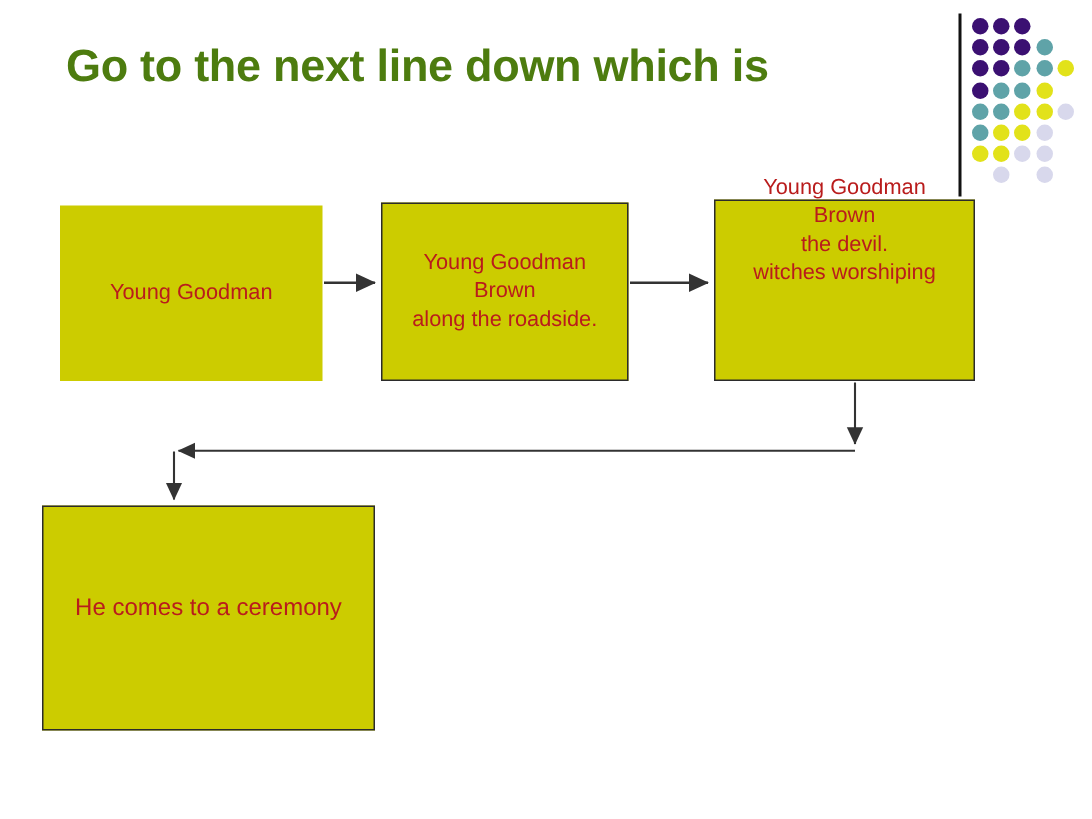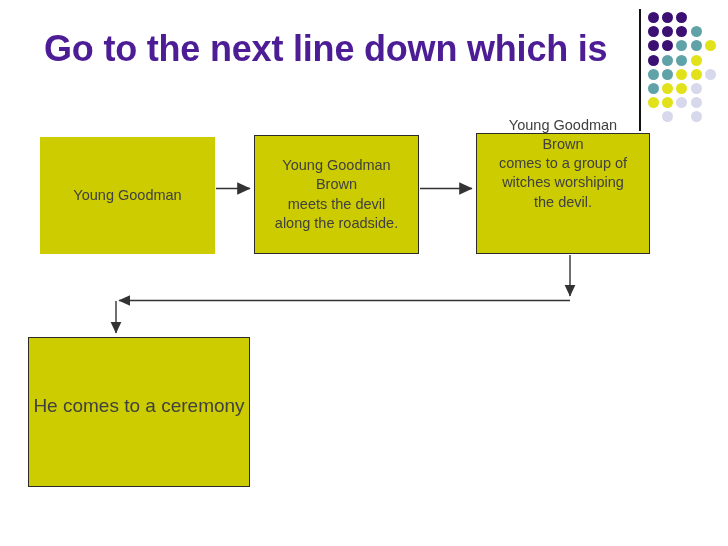--- a/index.html
+++ b/index.html
@@ -15,24 +15,24 @@
     overflow: hidden;
     font-family: "Liberation Sans", sans-serif;
   }
 
   
   #title {
     position: absolute;
     left: 44px;
     top: 24px;
     width: 580px;
-    font-size: 36px;
+    font-size: 30px;
     font-weight: bold;
     line-height: 1.38;
-    color: #4c1d95;
+    color: #4d7c0f;
     letter-spacing: -0.2px;
   }
   #title .tline { display: block; white-space: pre; }
 
   
   #deco {
     position: absolute;
     left: 636px;
     top: 6px;
     width: 92px;
@@ -51,21 +51,21 @@
     width: 11px;
     height: 11px;
     border-radius: 50%;
   }
 
   
   .fbox {
     position: absolute;
     background: #cccc00;
     box-sizing: border-box;
-    color: #404040;
+    color: #b91c1c;
     font-size: 14.5px;
     line-height: 1.32;
     text-align: center;
     display: flex;
     flex-direction: column;
     justify-content: center;
     align-items: center;
   }
   .fbox.bordered { border: 1px solid #2b2b2b; }
   .fbox .ln { display: block; white-space: pre; }
@@ -79,21 +79,21 @@
     overflow: visible;
   }
   #box3 .inner {
     position: relative;
     top: -18px;
     width: 100%;
   }
   #box4 {
     left: 28px; top: 337px; width: 222px; height: 150px;
     justify-content: center;
-    font-size: 19px;
+    font-size: 16px;
   }
   #box4 .inner { position: relative; top: -6px; width: 100%; }
 
   
   #wires {
     position: absolute;
     left: 0; top: 0;
     width: 728px; height: 546px;
     pointer-events: none;
   }
@@ -166,31 +166,29 @@
     <line x1="116" y1="301" x2="116" y2="333" stroke="#333333" stroke-width="1.4" marker-end="url(#ar-d)"></line>
   </svg>
 
   <div class="fbox" id="box1">
     <span class="ln">Young Goodman</span>
   </div>
 
   <div class="fbox bordered" id="box2">
     <span class="ln">Young Goodman</span>
     <span class="ln">Brown</span>
-    <span class="ln">meets the devil</span>
     <span class="ln">along the roadside.</span>
   </div>
 
   <div class="fbox bordered" id="box3">
     <div class="inner">
       <span class="ln">Young Goodman</span>
       <span class="ln">Brown</span>
-      <span class="ln">comes to a group of</span>
+      <span class="ln">the devil.</span>
       <span class="ln">witches worshiping</span>
-      <span class="ln">the devil.</span>
     </div>
   </div>
 
   <div class="fbox bordered" id="box4">
     <div class="inner">
       <span class="ln">He comes to a ceremony</span>
     </div>
   </div>
 
 </div>

